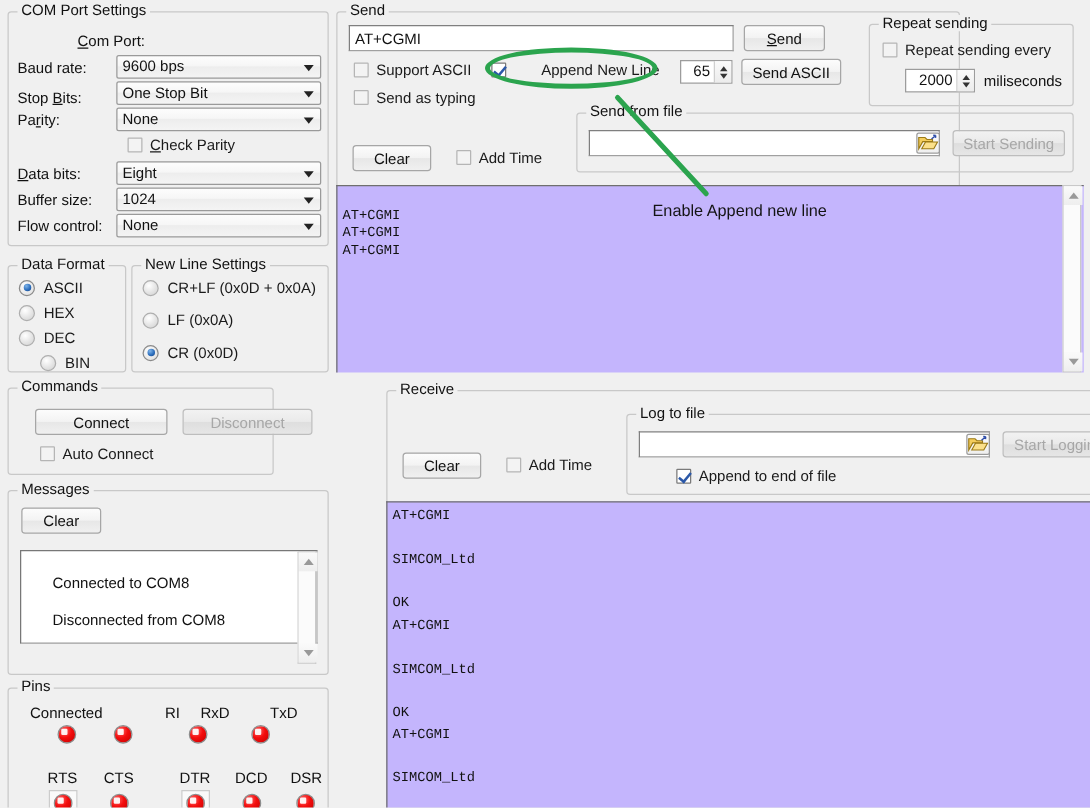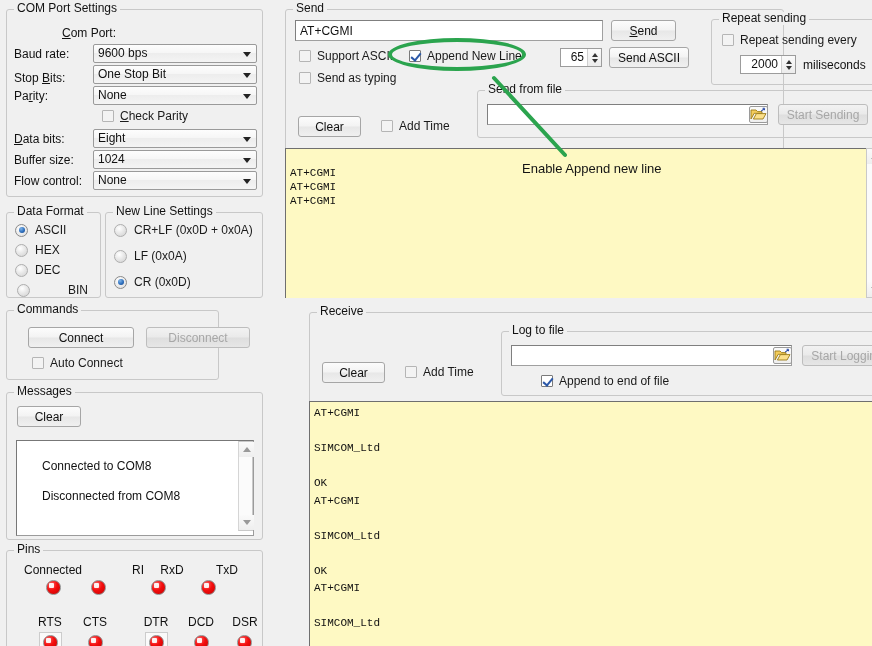--- a/index.html
+++ b/index.html
@@ -101,21 +101,21 @@
   .spin .sv { flex: 1; text-align: right; padding-right: 3px; font-size: 12px; line-height: 17px; color: #111; }
   .spin .sb { width: 14px; border-left: 1px solid #cfcfcf;
     background: linear-gradient(to bottom,#fafafa,#ececec);
     display: flex; flex-direction: column; align-items: center; justify-content: center; }
   .spin .sb i { display:block; width:0; height:0; border-left:3px solid transparent; border-right:3px solid transparent; }
   .spin .sb i.up { border-bottom: 4px solid #333; margin-bottom: 2px; }
   .spin .sb i.dn { border-top: 4px solid #333; }
 
   
   .console {
-    position: absolute; background: #fef9c3; border: 1px solid #9b9b9b;
+    position: absolute; background: #c4b5fd; border: 1px solid #9b9b9b;
     border-top-color: #6f6f6f; border-left-color: #6f6f6f;
     font-family: "Liberation Mono", "DejaVu Sans Mono", monospace;
     font-size: 11px; color: #111; overflow: hidden;
     padding: 3px 4px; line-height: 14px; white-space: pre;
   }
   .listbox {
     position: absolute; background: #ffffff; border: 1px solid #9b9b9b;
     border-top-color: #777; border-left-color: #777;
     font-size: 12px; color: #111; overflow: hidden; padding: 3px 5px; line-height: 15px;
     white-space: pre;
@@ -212,21 +212,21 @@
       <span>ASCII</span>
     </div>
     <div class="rbrow" style="left:8px; top:30px;">
       <span class="rb"></span>
       <span>HEX</span>
     </div>
     <div class="rbrow" style="left:8px; top:50px;">
       <span class="rb"></span>
       <span>DEC</span>
     </div>
-    <div class="rbrow" style="left:10px; top:70px;gap:31px;">
+    <div class="rbrow" style="left:25px; top:70px;">
       <span class="rb"></span>
       <span>BIN</span>
     </div>
   </div>
 
   <div class="gb" style="left:105px; top:212px; width:158px; height:86px;">
     <span class="gbt">New Line Settings</span>
     <div class="rbrow" style="left:8px; top:10px;">
       <span class="rb"></span>
       <span>CR+LF (0x0D + 0x0A)</span>
@@ -253,21 +253,21 @@
       <span class="cbox"></span>
       <span>Auto Connect</span>
     </div>
   </div>
 
   <div class="gb" style="left:6px; top:392px; width:257px; height:148px;">
     <span class="gbt">Messages</span>
     <div class="btn" style="left:10px; top:13px; width:64px; height:21px;">
       <span>Clear</span>
     </div>
-    <div class="listbox" style="left:9px; top:47px; width:238px; height:96px;">
+    <div class="listbox" style="left:9px; top:47px; width:238px; height:75px;">
       <span>Connected to COM8</span><br>
       <span>Disconnected from COM8</span>
     </div>
     <div class="sbar" style="left:231px; top:48px; height:90px; border:1px solid #c9c9c9; border-left:1px solid #d5d5d5;">
       <div class="trk"></div>
       <div class="ar t">
           <i></i>
         </div>
       <div class="ar b">
           <i></i>
@@ -297,37 +297,37 @@
     <div style="position:absolute; left:32px; top:81px; width:23px; height:22px; border:1px solid #cccccc; background:#fafafa;"></div>
     <div style="position:absolute; left:138px; top:81px; width:23px; height:22px; border:1px solid #cccccc; background:#fafafa;"></div>
 
     <div class="led" style="left:36px; top:84px;"></div>
     <div class="led" style="left:81px; top:84px;"></div>
     <div class="led" style="left:142px; top:84px;"></div>
     <div class="led" style="left:187px; top:84px;"></div>
     <div class="led" style="left:230px; top:84px;"></div>
   </div>
 
-  <div class="gb" style="left:269px; top:9px; width:499px; height:288px;margin-left:16px;">
+  <div class="gb" style="left:269px; top:9px; width:499px; height:288px;">
     <span class="gbt">Send</span>
 
     <div class="tin inset" style="left:9px; top:10px; width:308px; height:21px; line-height:14px;">
       <span>AT+CGMI</span>
     </div>
 
     <div class="btn" style="left:325px; top:10px; width:65px; height:21px;">
       <span><u>S</u>end</span>
     </div>
 
     <div class="cbrow" style="left:13px; top:39px;">
       <span class="cbox"></span>
       <span>Support ASCII</span>
     </div>
 
-    <div class="cbrow" style="left:123px; top:39px;">
+    <div class="cbrow" style="left:123px; top:39px;gap:22px;">
       <span class="cbox on"></span>
       <span>Append New Line</span>
     </div>
 
     <div class="cbrow" style="left:13px; top:61px;">
       <span class="cbox"></span>
       <span>Send as typing</span>
     </div>
 
     <div class="spin" style="left:274px; top:38px; width:42px; height:19px;">

